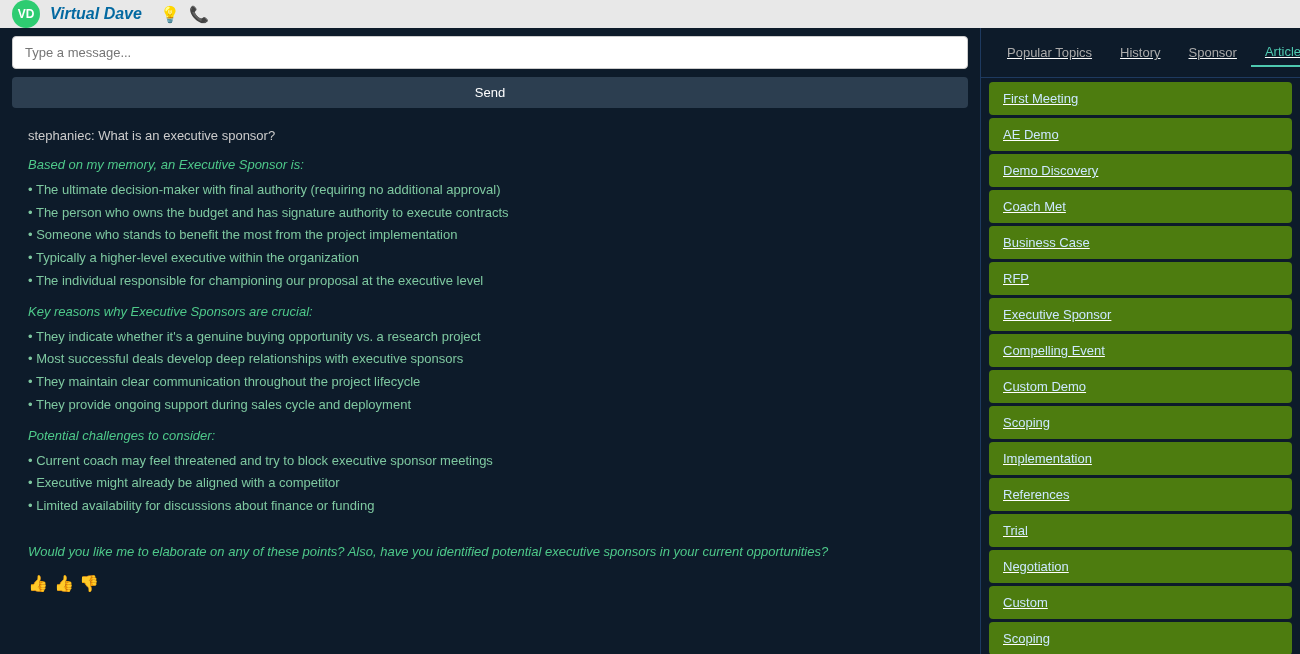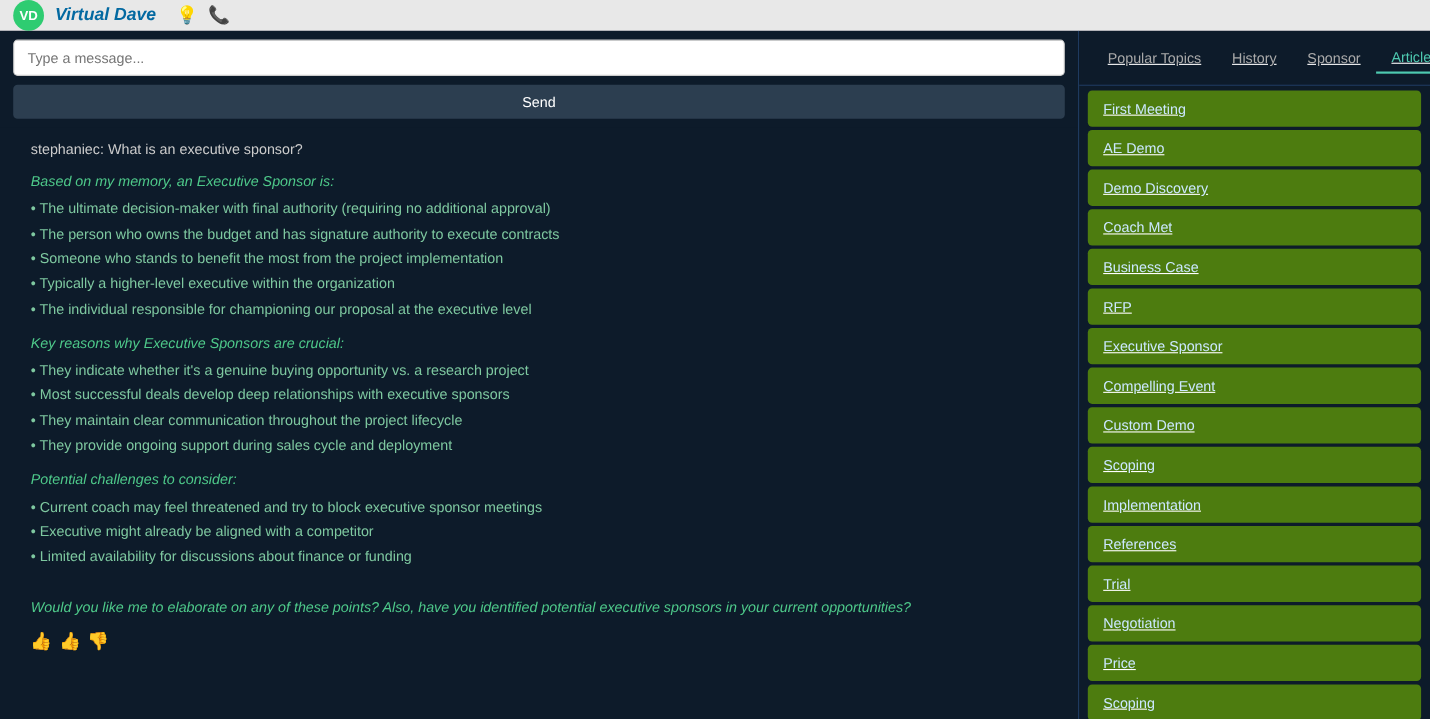--- a/index.html
+++ b/index.html
@@ -262,19 +262,19 @@
       <button class="topic-btn">Business Case</button>
       <button class="topic-btn">RFP</button>
       <button class="topic-btn">Executive Sponsor</button>
       <button class="topic-btn">Compelling Event</button>
       <button class="topic-btn">Custom Demo</button>
       <button class="topic-btn">Scoping</button>
       <button class="topic-btn">Implementation</button>
       <button class="topic-btn">References</button>
       <button class="topic-btn">Trial</button>
       <button class="topic-btn">Negotiation</button>
-      <button class="topic-btn">Price</button>
+      <button class="topic-btn">Custom</button>
       <button class="topic-btn">Scoping</button>
     </div>
 
   </div>
 
 </div>
 
 </body></html>

